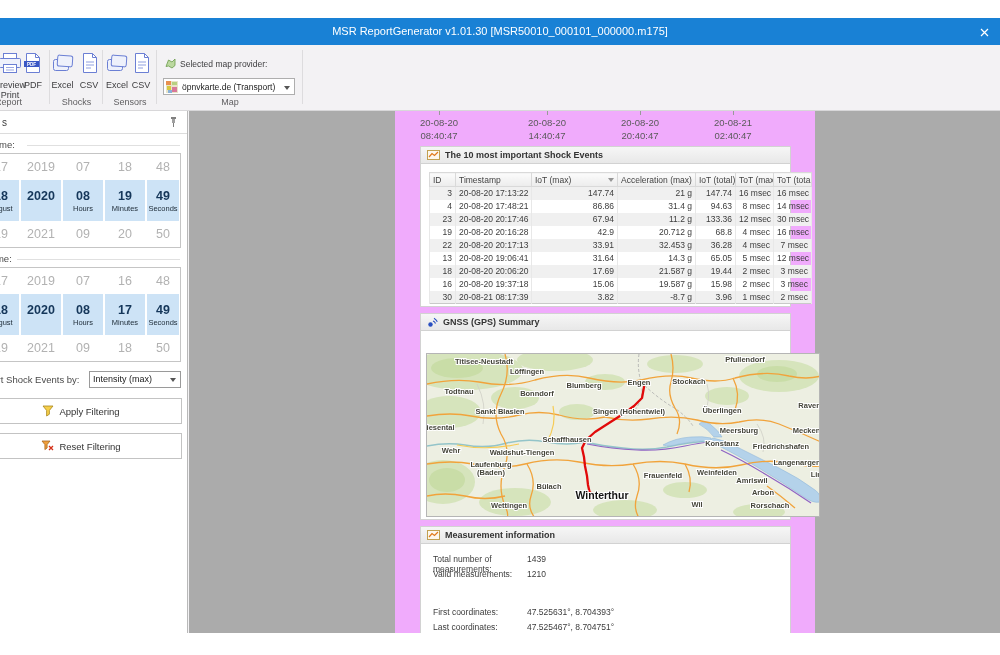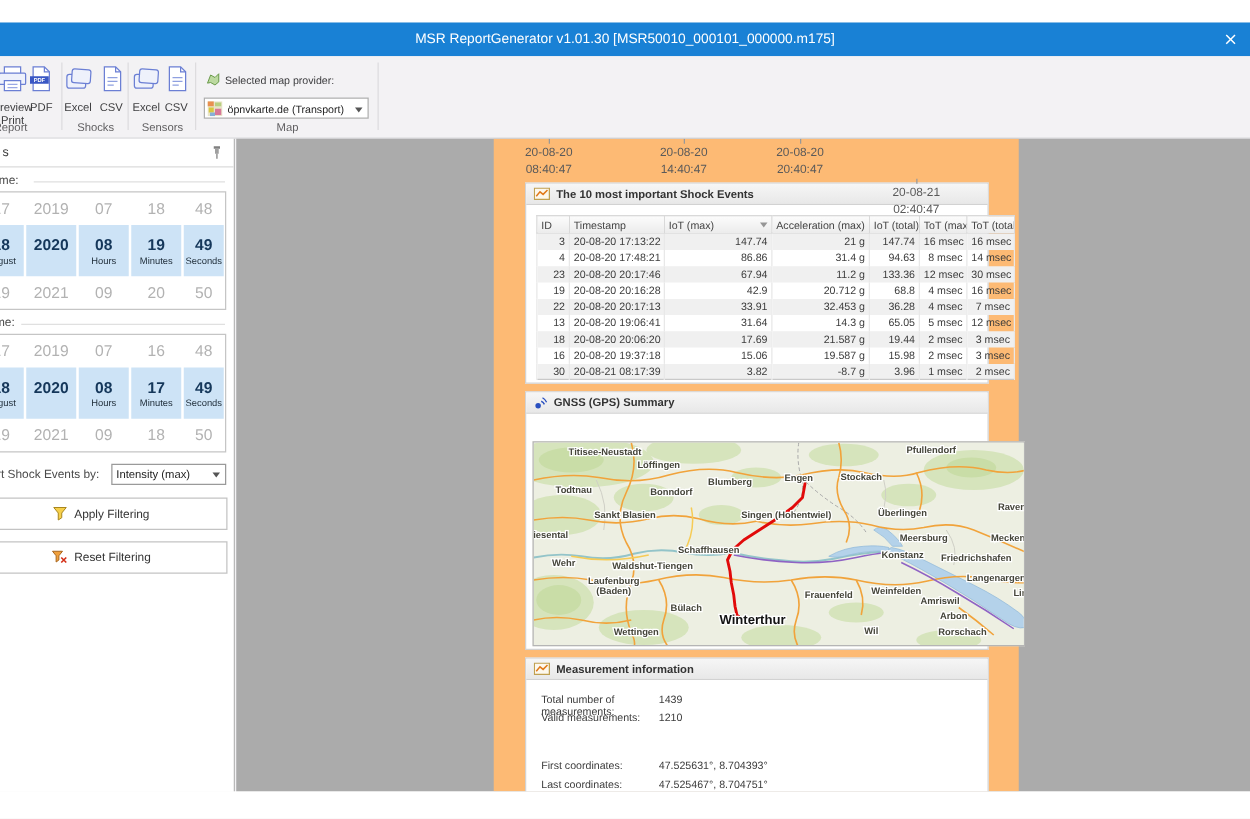--- a/index.html
+++ b/index.html
@@ -78,28 +78,28 @@
            padding:0 14px 0 3px; cursor:pointer; white-space:nowrap; overflow:hidden; }
   .combo .dd-arrow { position:absolute; right:4px; top:6px; }
 
   .sb-btn { position:absolute; left:-20px; width:202px; height:26px; background:#fff;
             border:1px solid #c3c3c3; display:flex; align-items:center; justify-content:center;
             gap:5px; font-size:9.5px; color:#333; cursor:pointer; }
   .apply { top:287px; } .reset { top:322px; }
 
   
   .viewer { position:absolute; left:189px; right:0; top:0; bottom:0; background:#ababab; overflow:hidden; }
-  .page { position:absolute; left:206px; width:420px; top:0; bottom:0; background:#fdba74;
+  .page { position:absolute; left:206px; width:420px; top:0; bottom:0; background:#f0abfc;
           padding:5px 24px 0 25px; }
   .axis-row { position:relative; height:30px; }
   .axis-label { position:absolute; top:0; width:64px; text-align:center; font-size:9.5px;
                 color:#5a5a5a; line-height:13px; }
   .axis-label::before { content:''; position:absolute; top:-5px; left:50%; width:1px; height:4px; background:#999; }
   .axis-label:nth-child(1){ left:-13px; } .axis-label:nth-child(2){ left:95px; }
-  .axis-label:nth-child(3){ left:188px; } .axis-label:nth-child(4){ left:281px;margin-top:32px; }
+  .axis-label:nth-child(3){ left:188px; } .axis-label:nth-child(4){ left:281px; }
 
   .section { border:1px solid #d2d2d2; margin-bottom:6px; background:#fff; }
   .sec-header { height:17px; background:linear-gradient(#f6f6f6,#e8e8e8); border-bottom:1px solid #d2d2d2;
                 display:flex; align-items:center; gap:5px; padding:0 6px; font-size:9px;
                 font-weight:bold; color:#333; }
   .sec-body { padding:8px 8px 2px; }
 
   table.shock-table { border-collapse:collapse; table-layout:fixed; width:382px;
                       border:1px solid #c9c9c9; font-size:8.5px; color:#3c3c3c; }
   .shock-table th { background:linear-gradient(#fbfbfb,#ececec); border:1px solid #d9d9d9;

